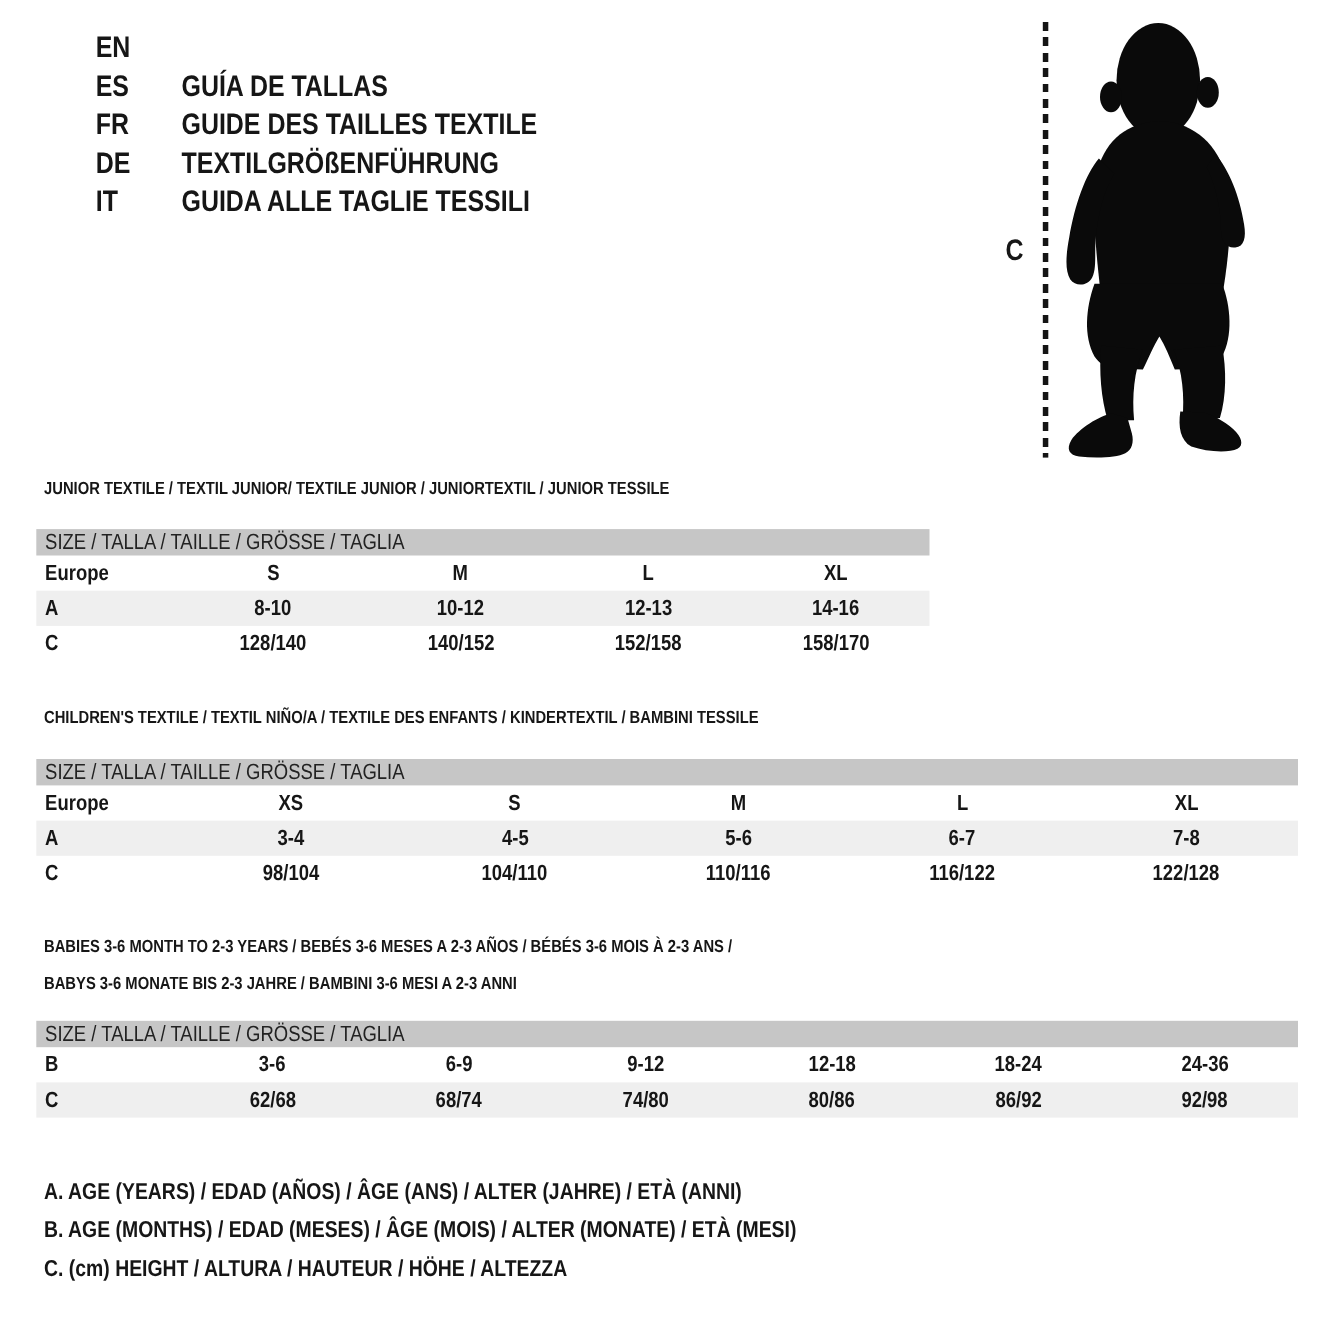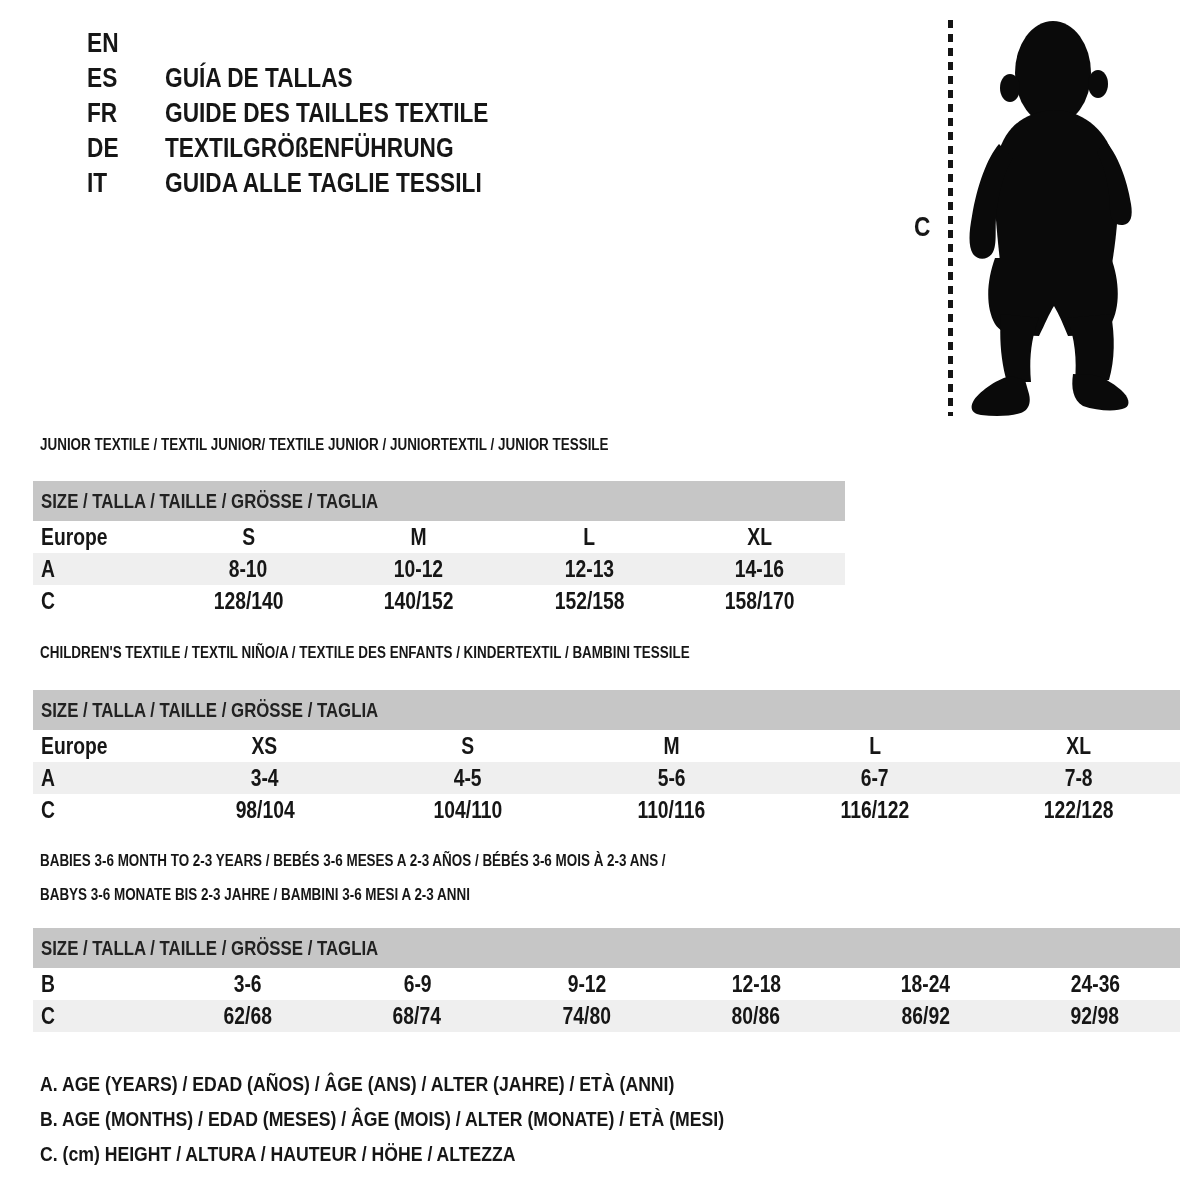--- a/index.html
+++ b/index.html
@@ -34,24 +34,24 @@
   #title-0 { top:428px; }
   #title-1 { top:636px; }
   #title-2 { top:844px; }
 
   
   .size-table { position:absolute; left:33px; }
   #table-0 { top:481px; width:812px; }
   #table-1 { top:690px; width:1147px; }
   #table-2 { top:928px; width:1147px; }
   .t-header {
-    height:40px; background:#c6c6c6; display:flex; align-items:center;
-    padding-left:8px; font-size:20px; font-weight:700; color:#222;
+    height:24px; background:#c6c6c6; display:flex; align-items:center;
+    padding-left:8px; font-size:20px; font-weight:400; color:#222;
   }
-  .t-row { display:grid; height:32px; align-items:center; font-size:23px; font-weight:700; }
+  .t-row { display:grid; height:32px; align-items:center; font-size:20px; font-weight:700; }
   .t-row.shaded { background:#efefef; }
   .t-cell { text-align:center; }
   .t-cell.label { text-align:left; padding-left:8px; }
 
   
   .legend { position:absolute; left:40px; top:1066px; }
   .legend-line { height:35px; font-size:21px; font-weight:700; line-height:35px; }
 </style>
 </head>
 <body>

